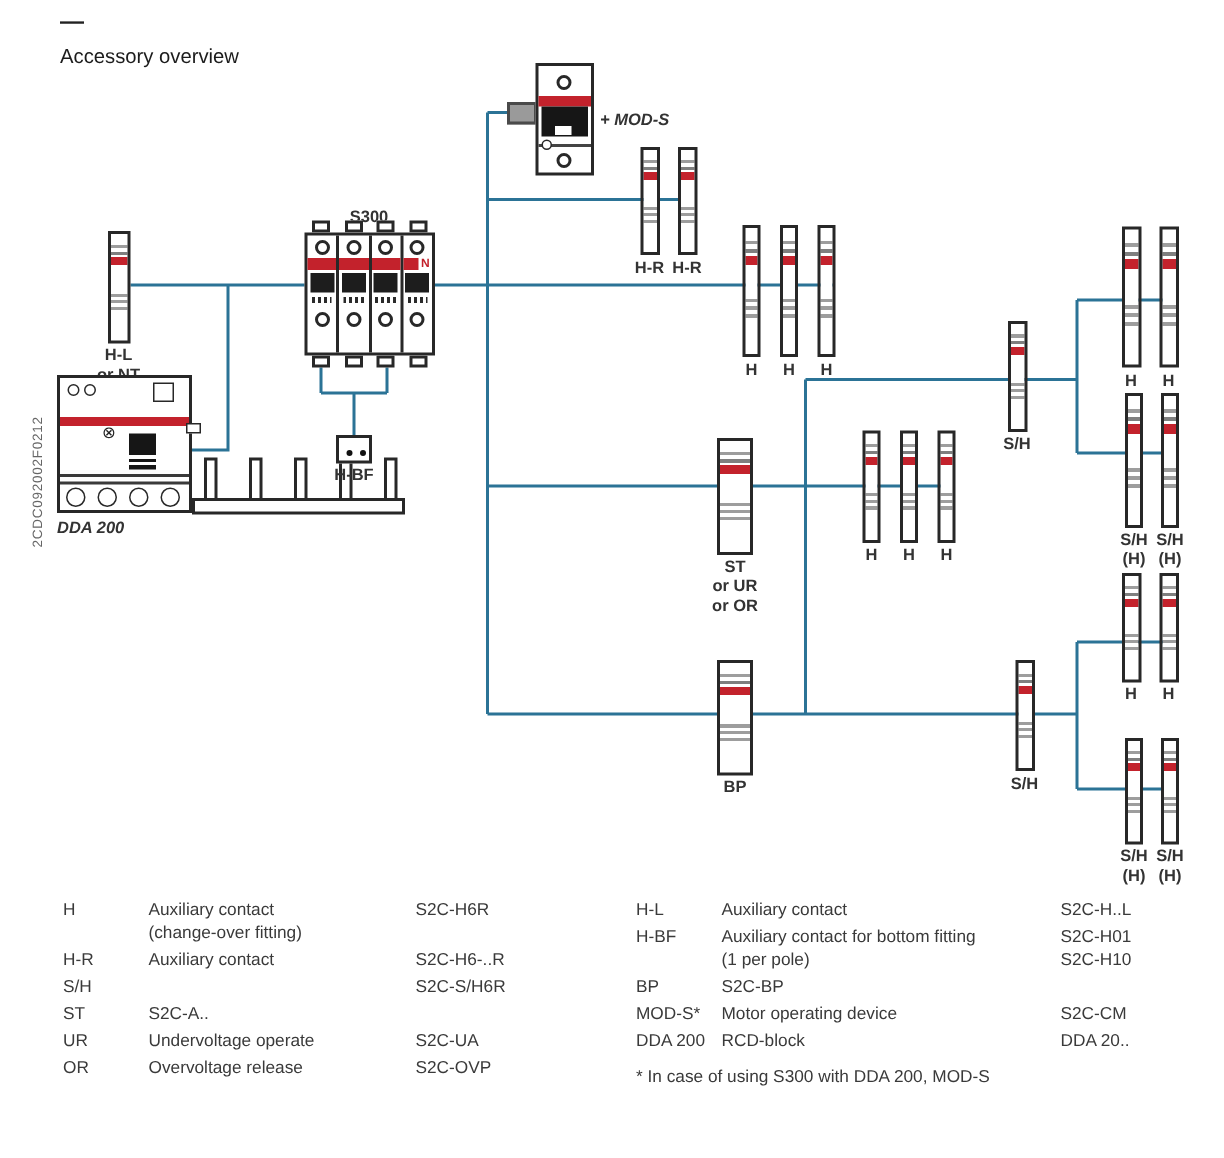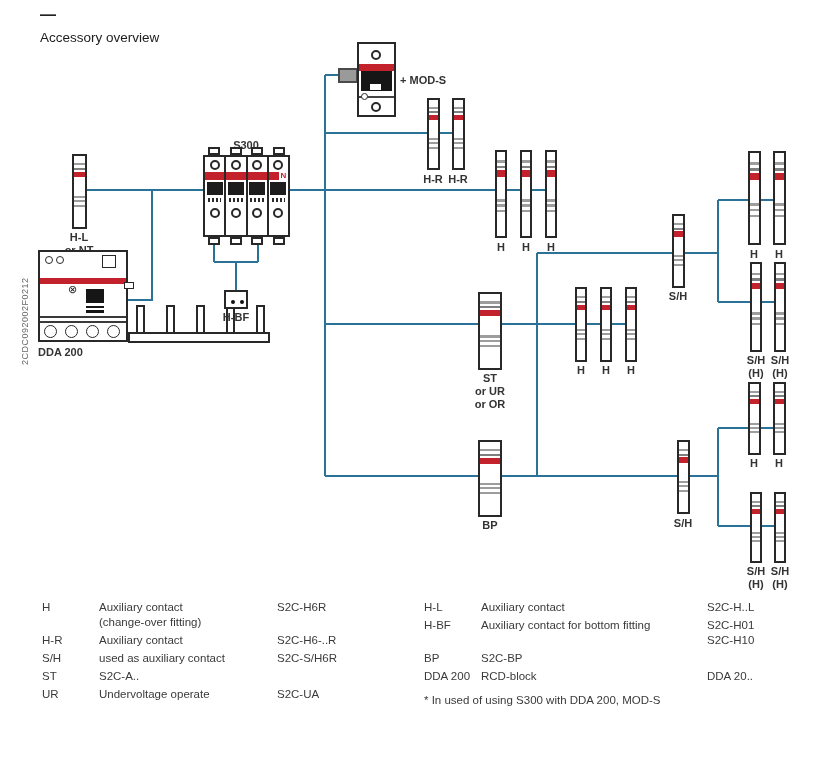--- a/index.html
+++ b/index.html
@@ -8,21 +8,21 @@
   .wires{position:absolute;left:0;top:0;}
   
   .acc{position:absolute;box-sizing:border-box;border:2px solid #282828;
        background:linear-gradient(to bottom,
         #fff 0 10%,#9d9d9d 10% 13%,#fff 13% 16.5%,#7f7f7f 16.5% 19.5%,#fff 19.5% 22%,
         #c3222c 22% 29.5%,#fff 29.5% 56%,#9d9d9d 56% 59%,#fff 59% 62%,
         #9d9d9d 62% 65%,#fff 65% 68.5%,#9d9d9d 68.5% 71.5%,#fff 71.5% 100%);}
   
   .dlbl{position:absolute;font-size:11px;line-height:13px;font-weight:bold;color:#333;
         text-align:center;width:44px;}
-  .dlbl.left{text-align:left;width:80px;}
+  .dlbl.left{text-align:left;width:80px;font-style:italic;}
   
   .s300{position:absolute;left:203px;top:155px;width:87px;height:82px;background:#fff;
         border:2px solid #282828;box-sizing:border-box;display:flex;}
   .pole{flex:1;position:relative;border-right:2px solid #282828;display:flex;
         flex-direction:column;align-items:center;}
   .pole.last{border-right:none;}
   .ring{width:10px;height:10px;border:2px solid #282828;border-radius:50%;background:#fff;
         box-sizing:border-box;flex:none;}
   .ring.small{width:7px;height:7px;border-width:1.5px;}
   .p-red{width:100%;height:8px;background:#c3222c;margin-top:2px;position:relative;flex:none;}
@@ -268,58 +268,68 @@
       <div>S2C-H6R</div>
     </div>
     <div class="lrow l">
       <div>H-R</div>
       <div>Auxiliary contact</div>
       <div>S2C-H6-..R</div>
     </div>
     <div class="lrow l">
       <div>S/H</div>
       <div>
-        <div>used as auxiliary contact</div>
       </div>
       <div>S2C-S/H6R</div>
     </div>
     <div class="lrow l">
       <div>ST</div>
       <div>S2C-A..</div>
     </div>
     <div class="lrow l">
       <div>UR</div>
       <div>Undervoltage operate</div>
       <div>S2C-UA</div>
     </div>
+    <div class="lrow l">
+      <div>OR</div>
+      <div>Overvoltage release</div>
+      <div>S2C-OVP</div>
+    </div>
   </div>
 
   <div class="legend-col" style="left:424px">
     <div class="lrow r">
       <div>H-L</div>
       <div>Auxiliary contact</div>
       <div>S2C-H..L</div>
     </div>
     <div class="lrow r">
       <div>H-BF</div>
       <div>
         <div>Auxiliary contact for bottom fitting</div>
+        <div>(1 per pole)</div>
       </div>
       <div>
         <div>S2C-H01</div>
         <div>S2C-H10</div>
       </div>
     </div>
     <div class="lrow r">
       <div>BP</div>
       <div>S2C-BP</div>
     </div>
     <div class="lrow r">
+      <div>MOD-S*</div>
+      <div>Motor operating device</div>
+      <div>S2C-CM</div>
+    </div>
+    <div class="lrow r">
       <div>DDA 200</div>
       <div>RCD-block</div>
       <div>DDA 20..</div>
     </div>
     <div class="footnote">
-      <div>* In used of using S300 with DDA 200, MOD-S</div>
+      <div>* In case of using S300 with DDA 200, MOD-S</div>
     </div>
   </div>
 
 </div>
 
 </body></html>

